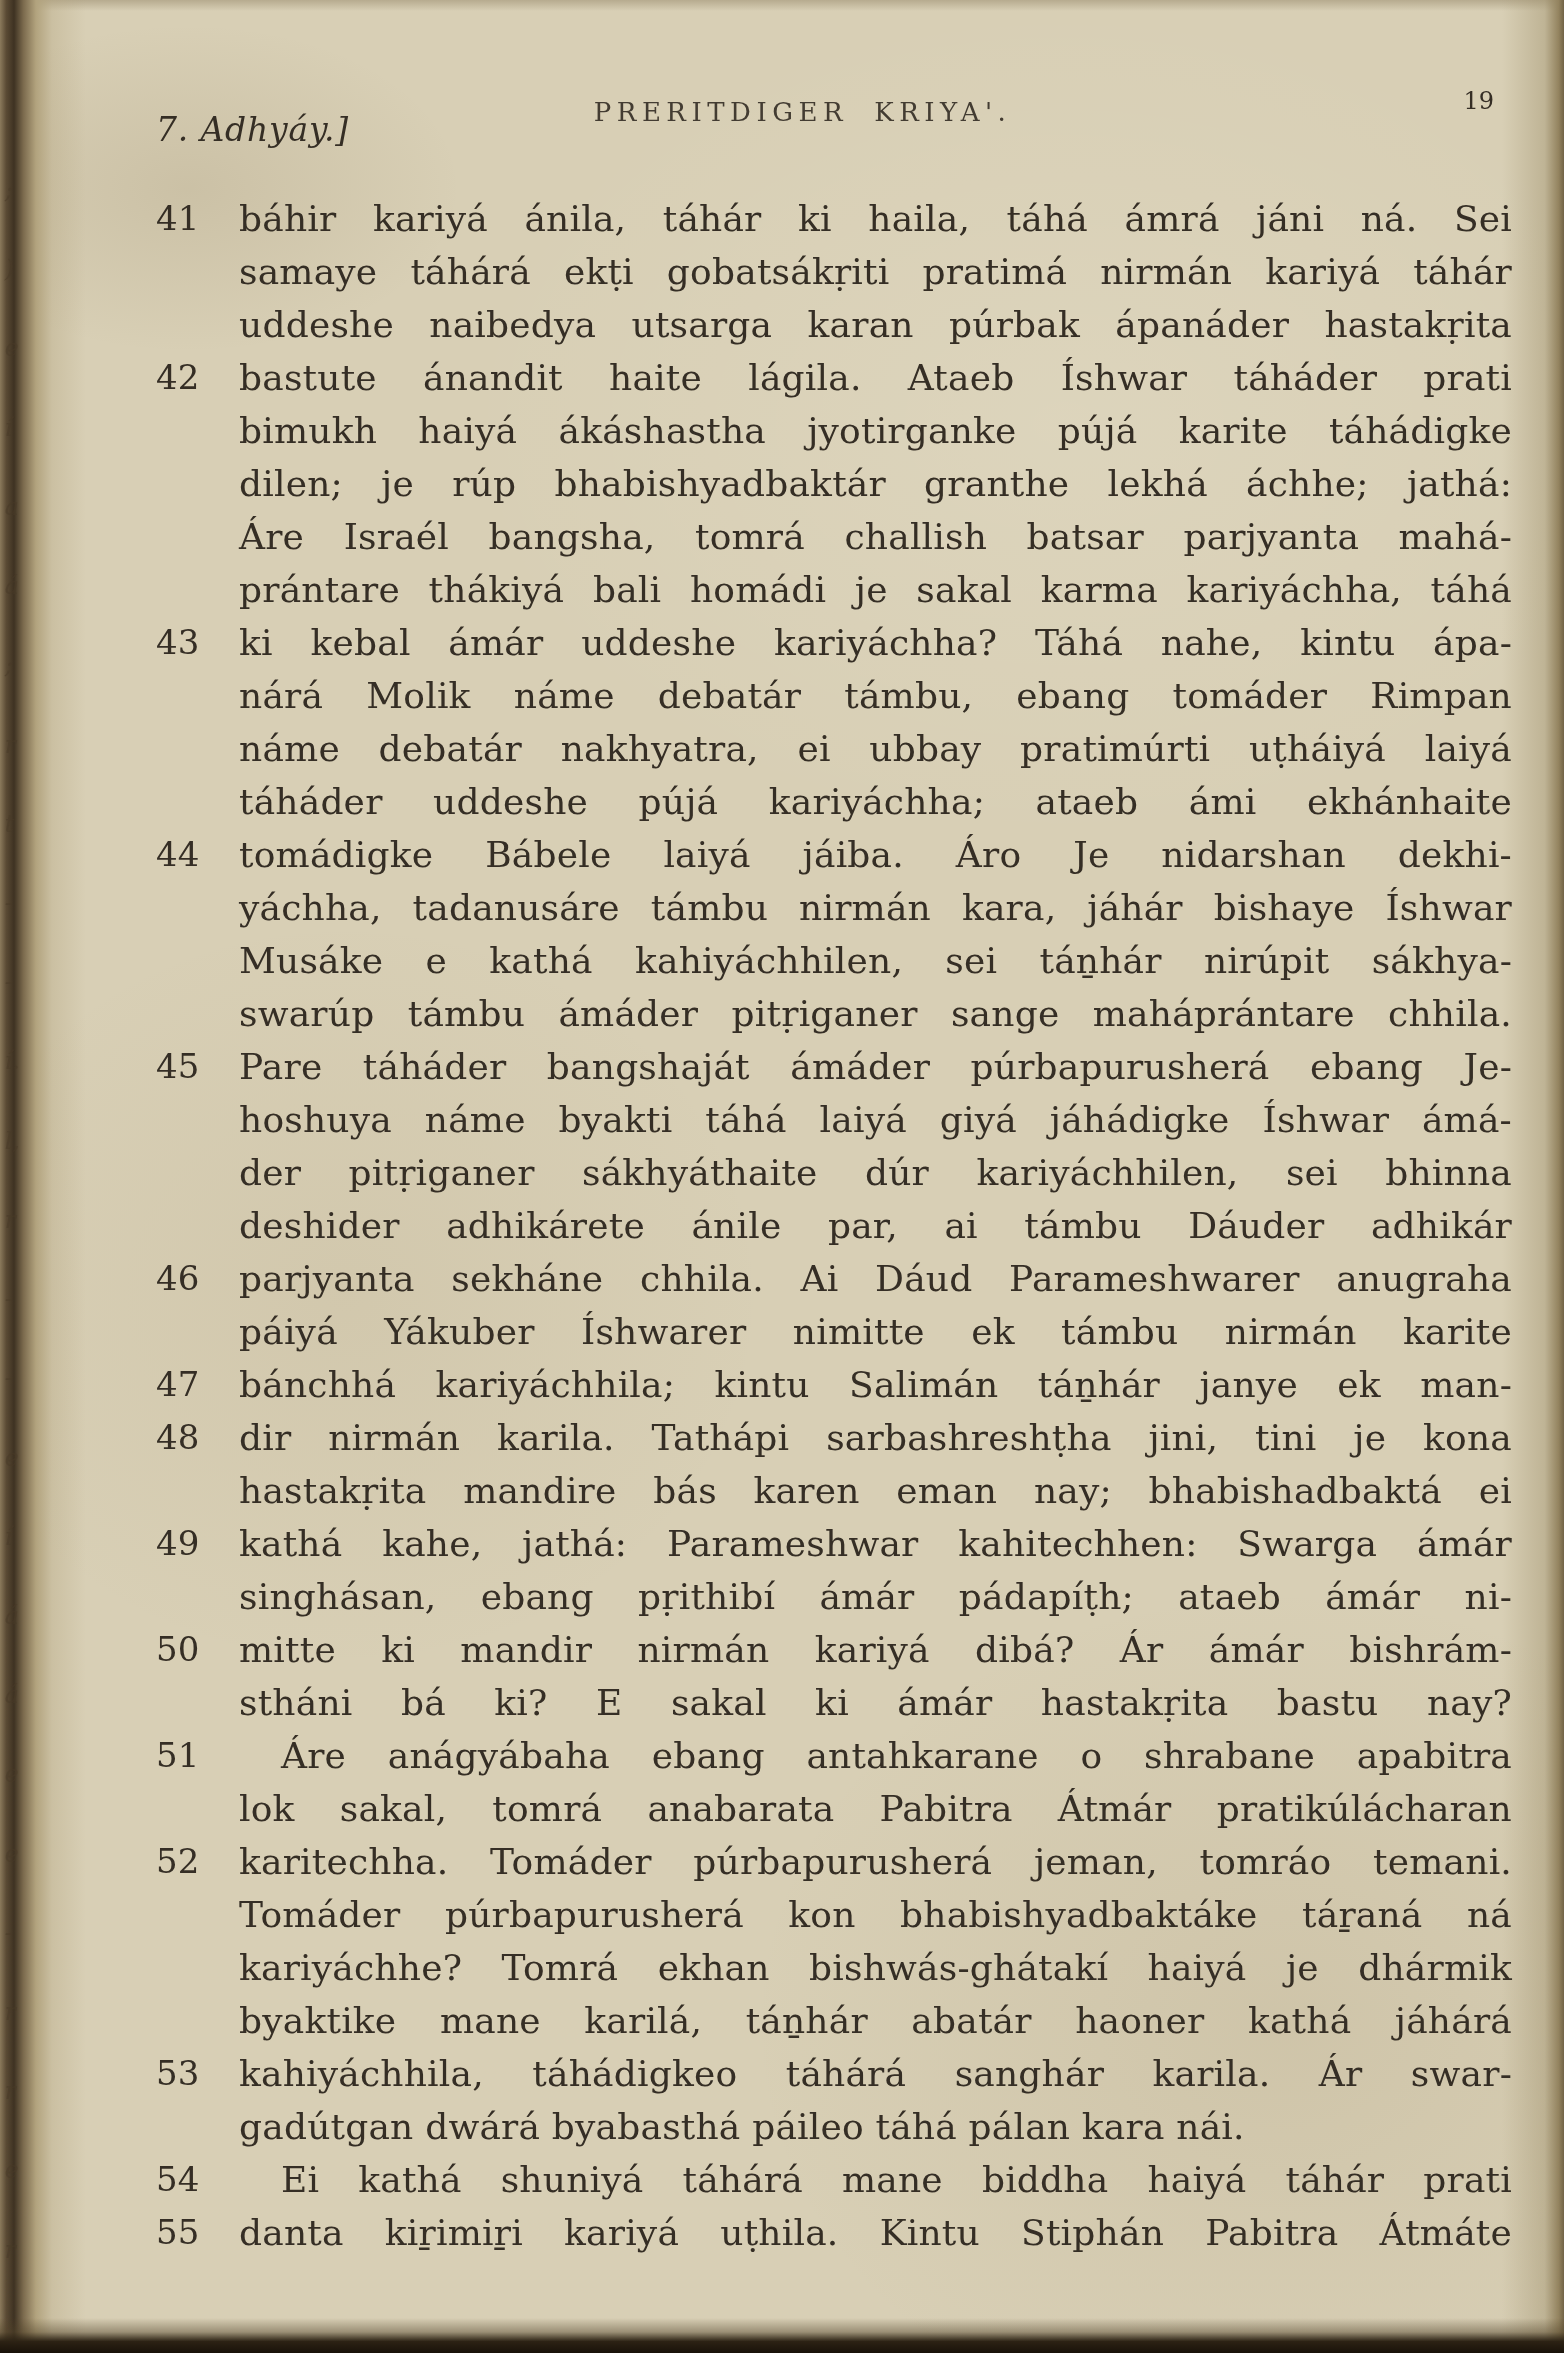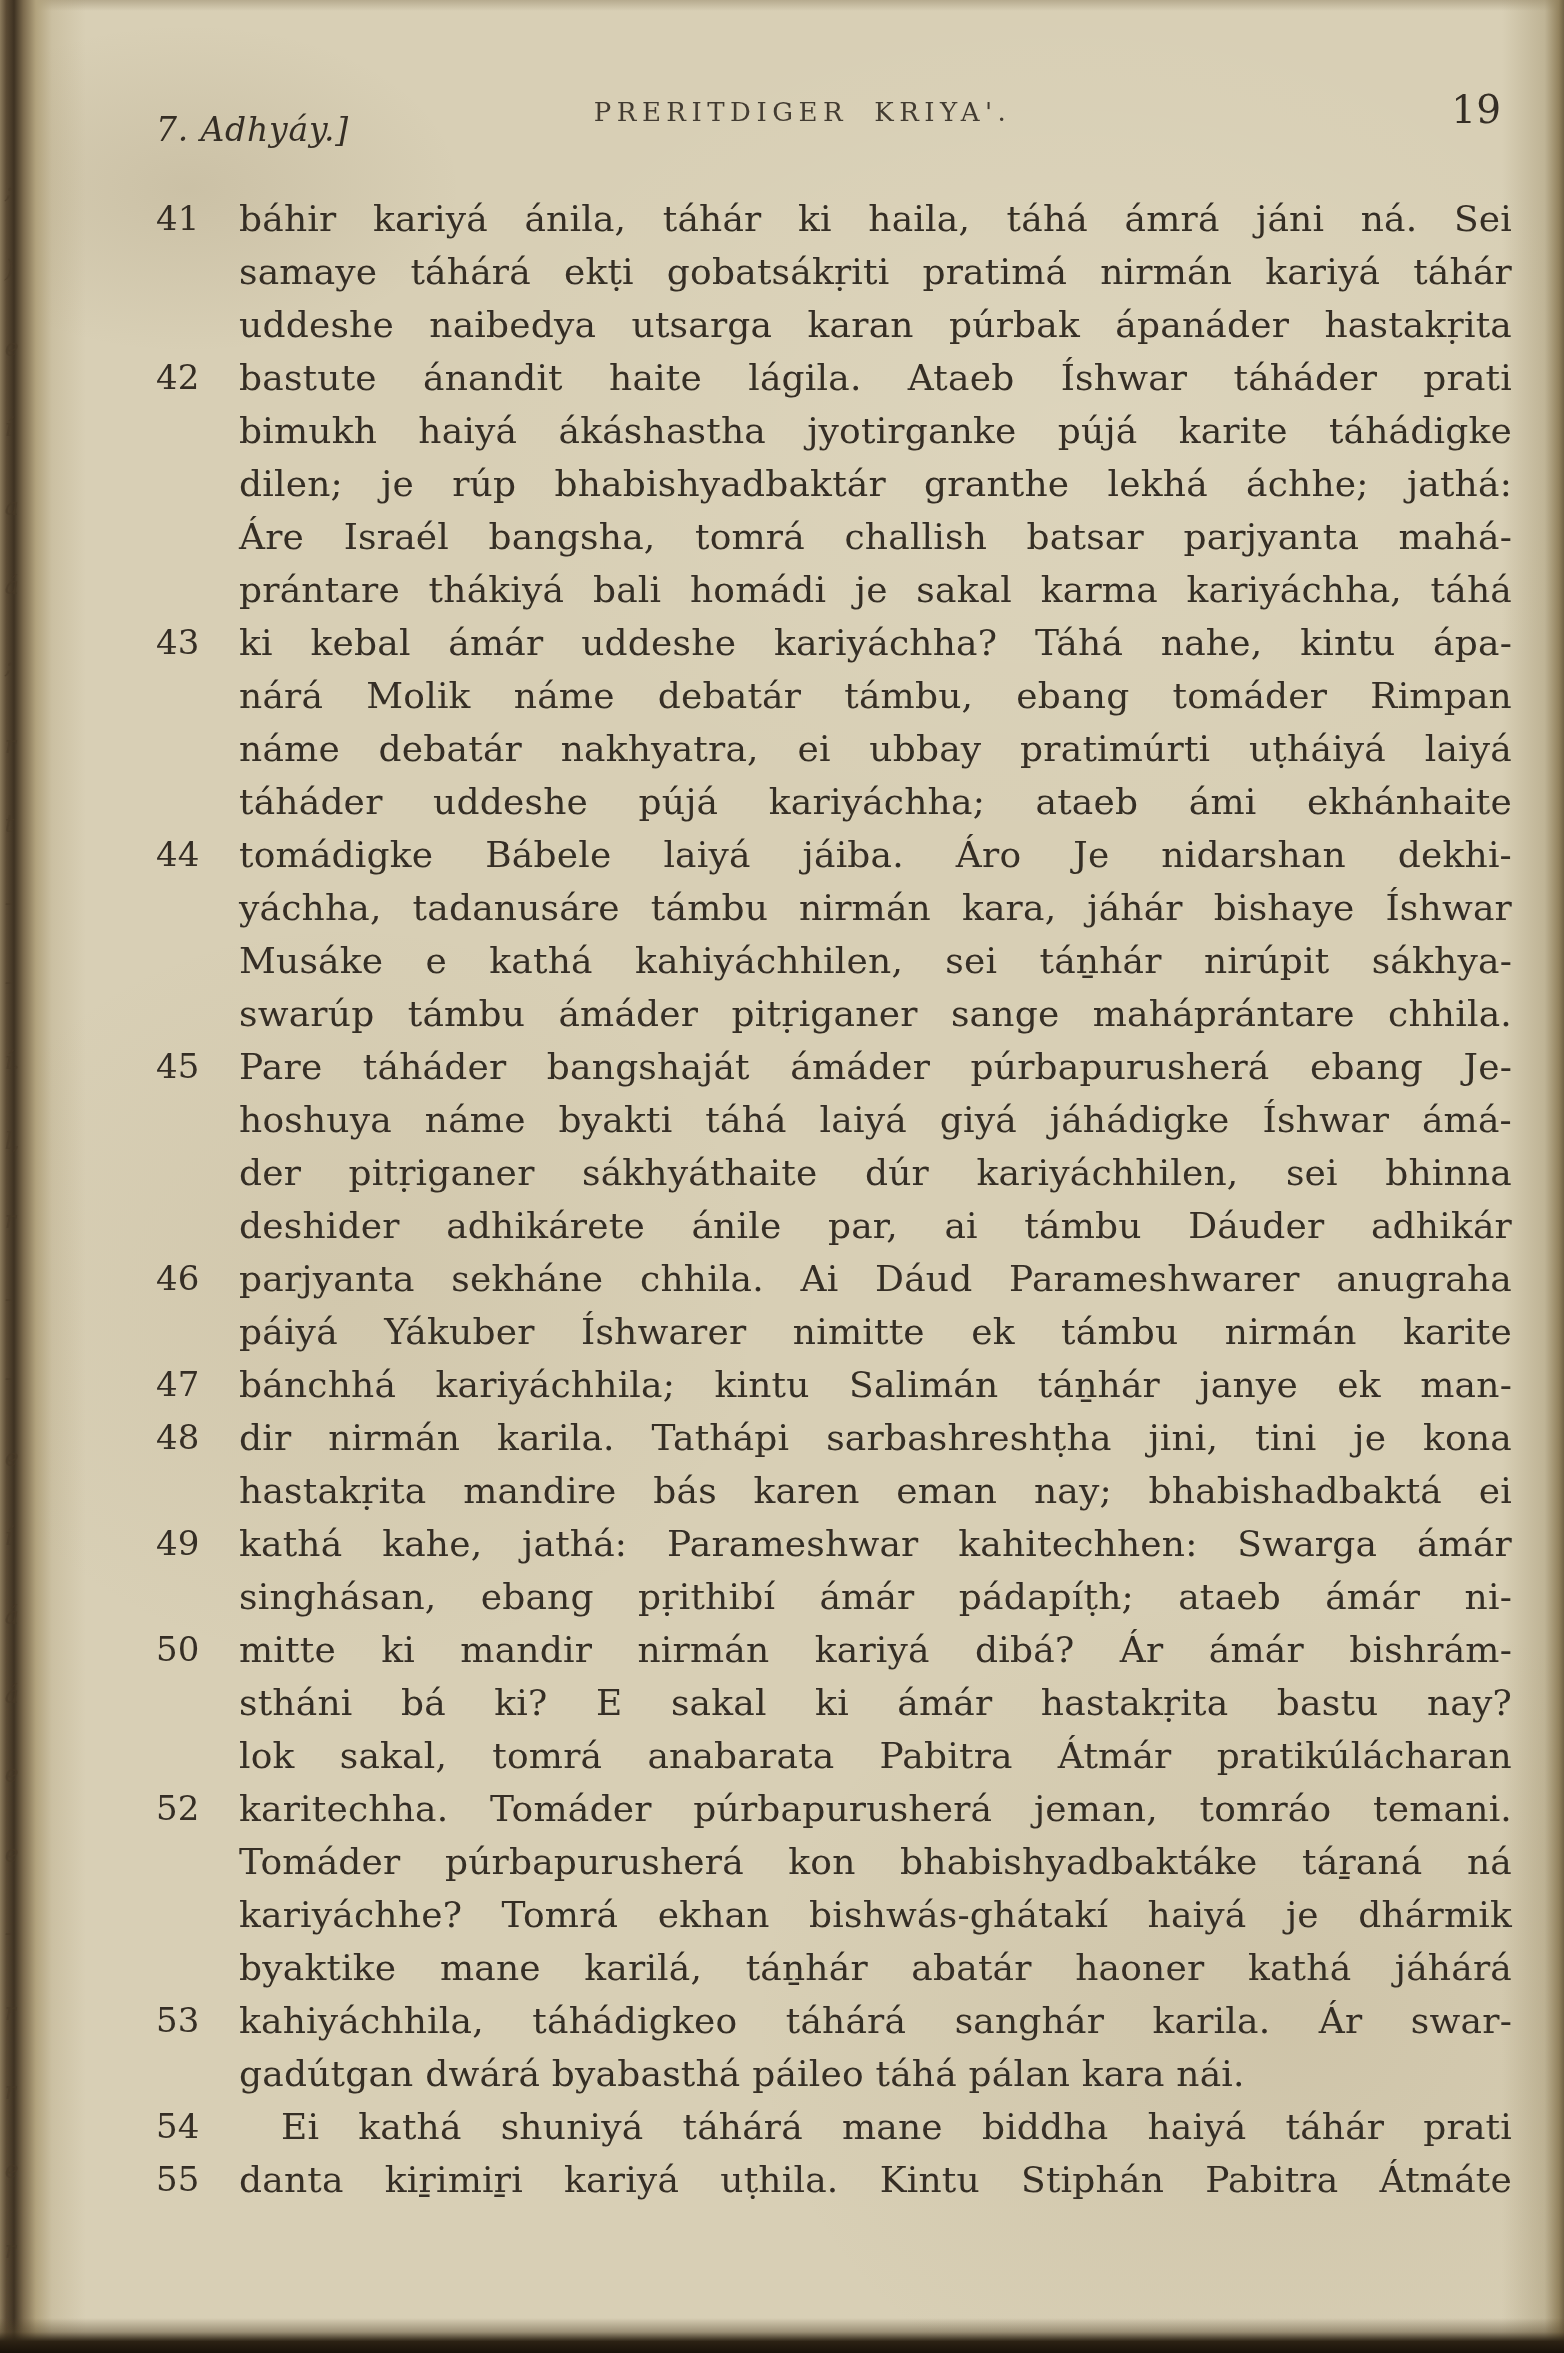--- a/index.html
+++ b/index.html
@@ -46,21 +46,21 @@
     font-size:23.5px;font-style:italic;color:rgba(72,59,40,0.55);
     filter:blur(0.5px);pointer-events:none;
   }
   
   .header{position:absolute;left:156px;right:49px;top:92px;height:50px;font-size:33px;}
   .h-left{position:absolute;left:0;top:18px;font-style:italic;letter-spacing:0.8px;}
   .h-center{
     position:absolute;left:50%;top:4.7px;transform:translateX(-58%);
     font-size:26px;letter-spacing:5.5px;word-spacing:12.5px;color:#433c32;white-space:nowrap;
   }
-  .h-right{position:absolute;right:15px;top:-4.7px;font-size:39px;}
+  .h-right{position:absolute;right:22px;top:-4.7px;font-size:24px;}
   
   .body{position:absolute;left:207px;top:192px;width:1305px;}
   .line{position:relative;height:53px;line-height:53px;font-size:36px;}
   .ltext{display:block;text-align:justify;text-align-last:justify;letter-spacing:0.2px;margin-left:32px;}
   .line.short .ltext{text-align-last:left;}
   .line.indent .ltext{text-indent:42px;}
   .vnum{position:absolute;left:-51px;top:0;width:49px;text-align:left;font-size:34px;}
   
   .footer{
     position:absolute;left:207px;width:1305px;top:2286px;height:47px;line-height:47px;
@@ -203,20 +203,24 @@
       <div class="line">
         <span class="ltext">singhásan, ebang pṛithibí ámár pádapíṭh; ataeb ámár ni-</span>
       </div>
       <div class="line">
         <span class="vnum">50</span>
         <span class="ltext">mitte ki mandir nirmán kariyá dibá? Ár ámár bishrám-</span>
       </div>
       <div class="line">
         <span class="ltext">stháni bá ki? E sakal ki ámár hastakṛita bastu nay?</span>
       </div>
+      <div class="line indent">
+        <span class="vnum">51</span>
+        <span class="ltext">Áre anágyábaha ebang antahkarane o shrabane apabitra</span>
+      </div>
       <div class="line">
         <span class="ltext">lok sakal, tomrá anabarata Pabitra Átmár pratikúlácharan</span>
       </div>
       <div class="line">
         <span class="vnum">52</span>
         <span class="ltext">karitechha. Tomáder púrbapurusherá jeman, tomráo temani.</span>
       </div>
       <div class="line">
         <span class="ltext">Tomáder púrbapurusherá kon bhabishyadbaktáke táṟaná ná</span>
       </div>

